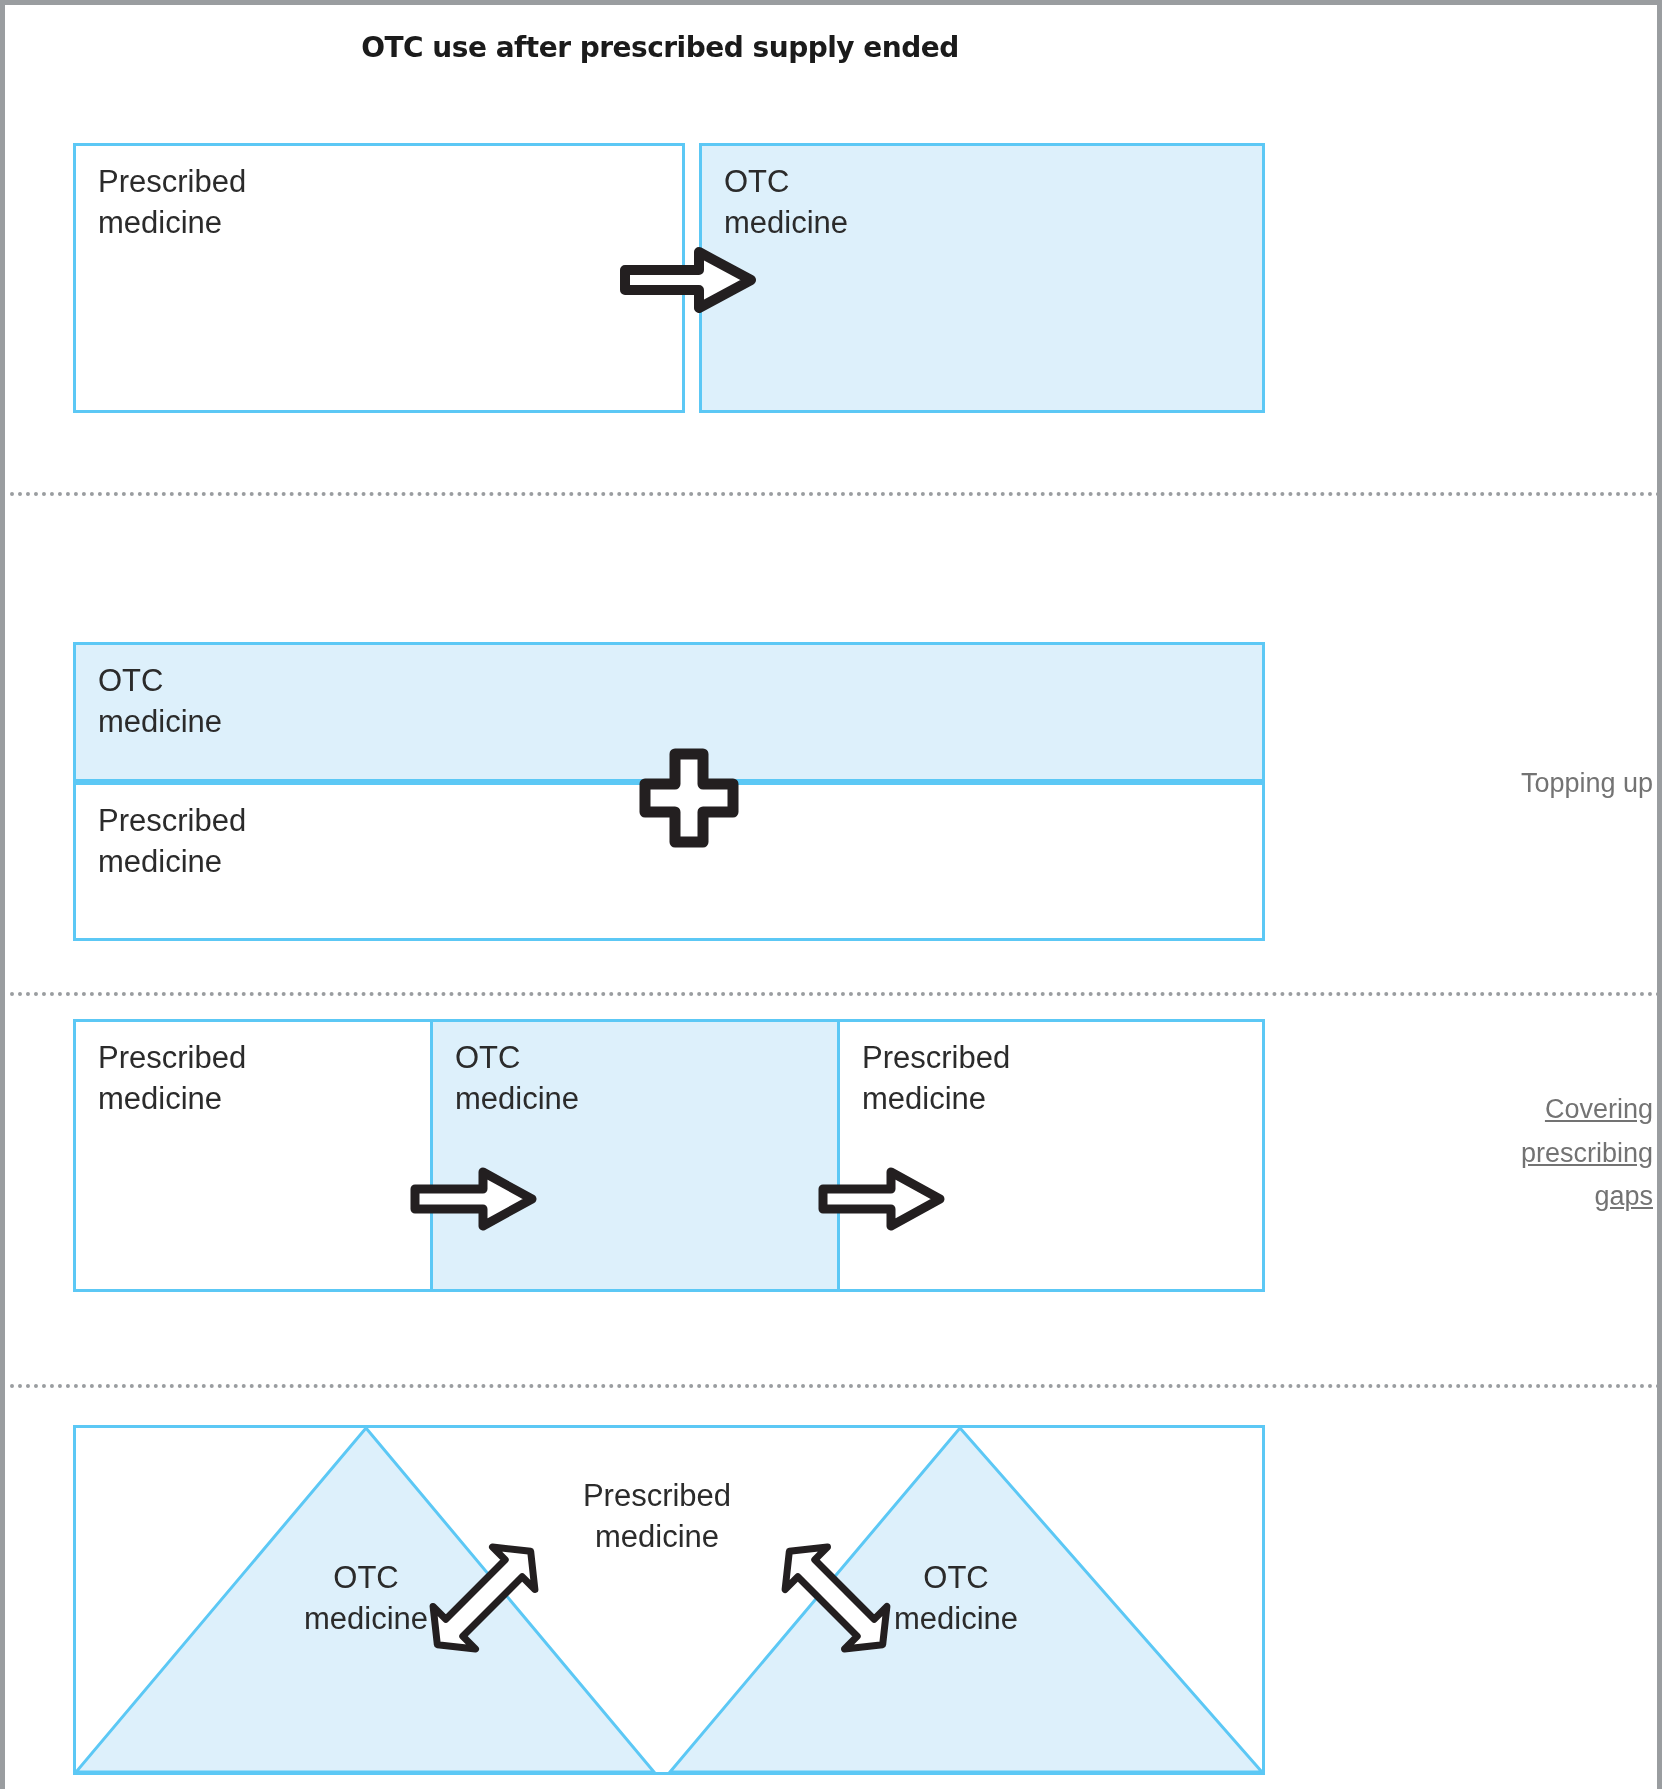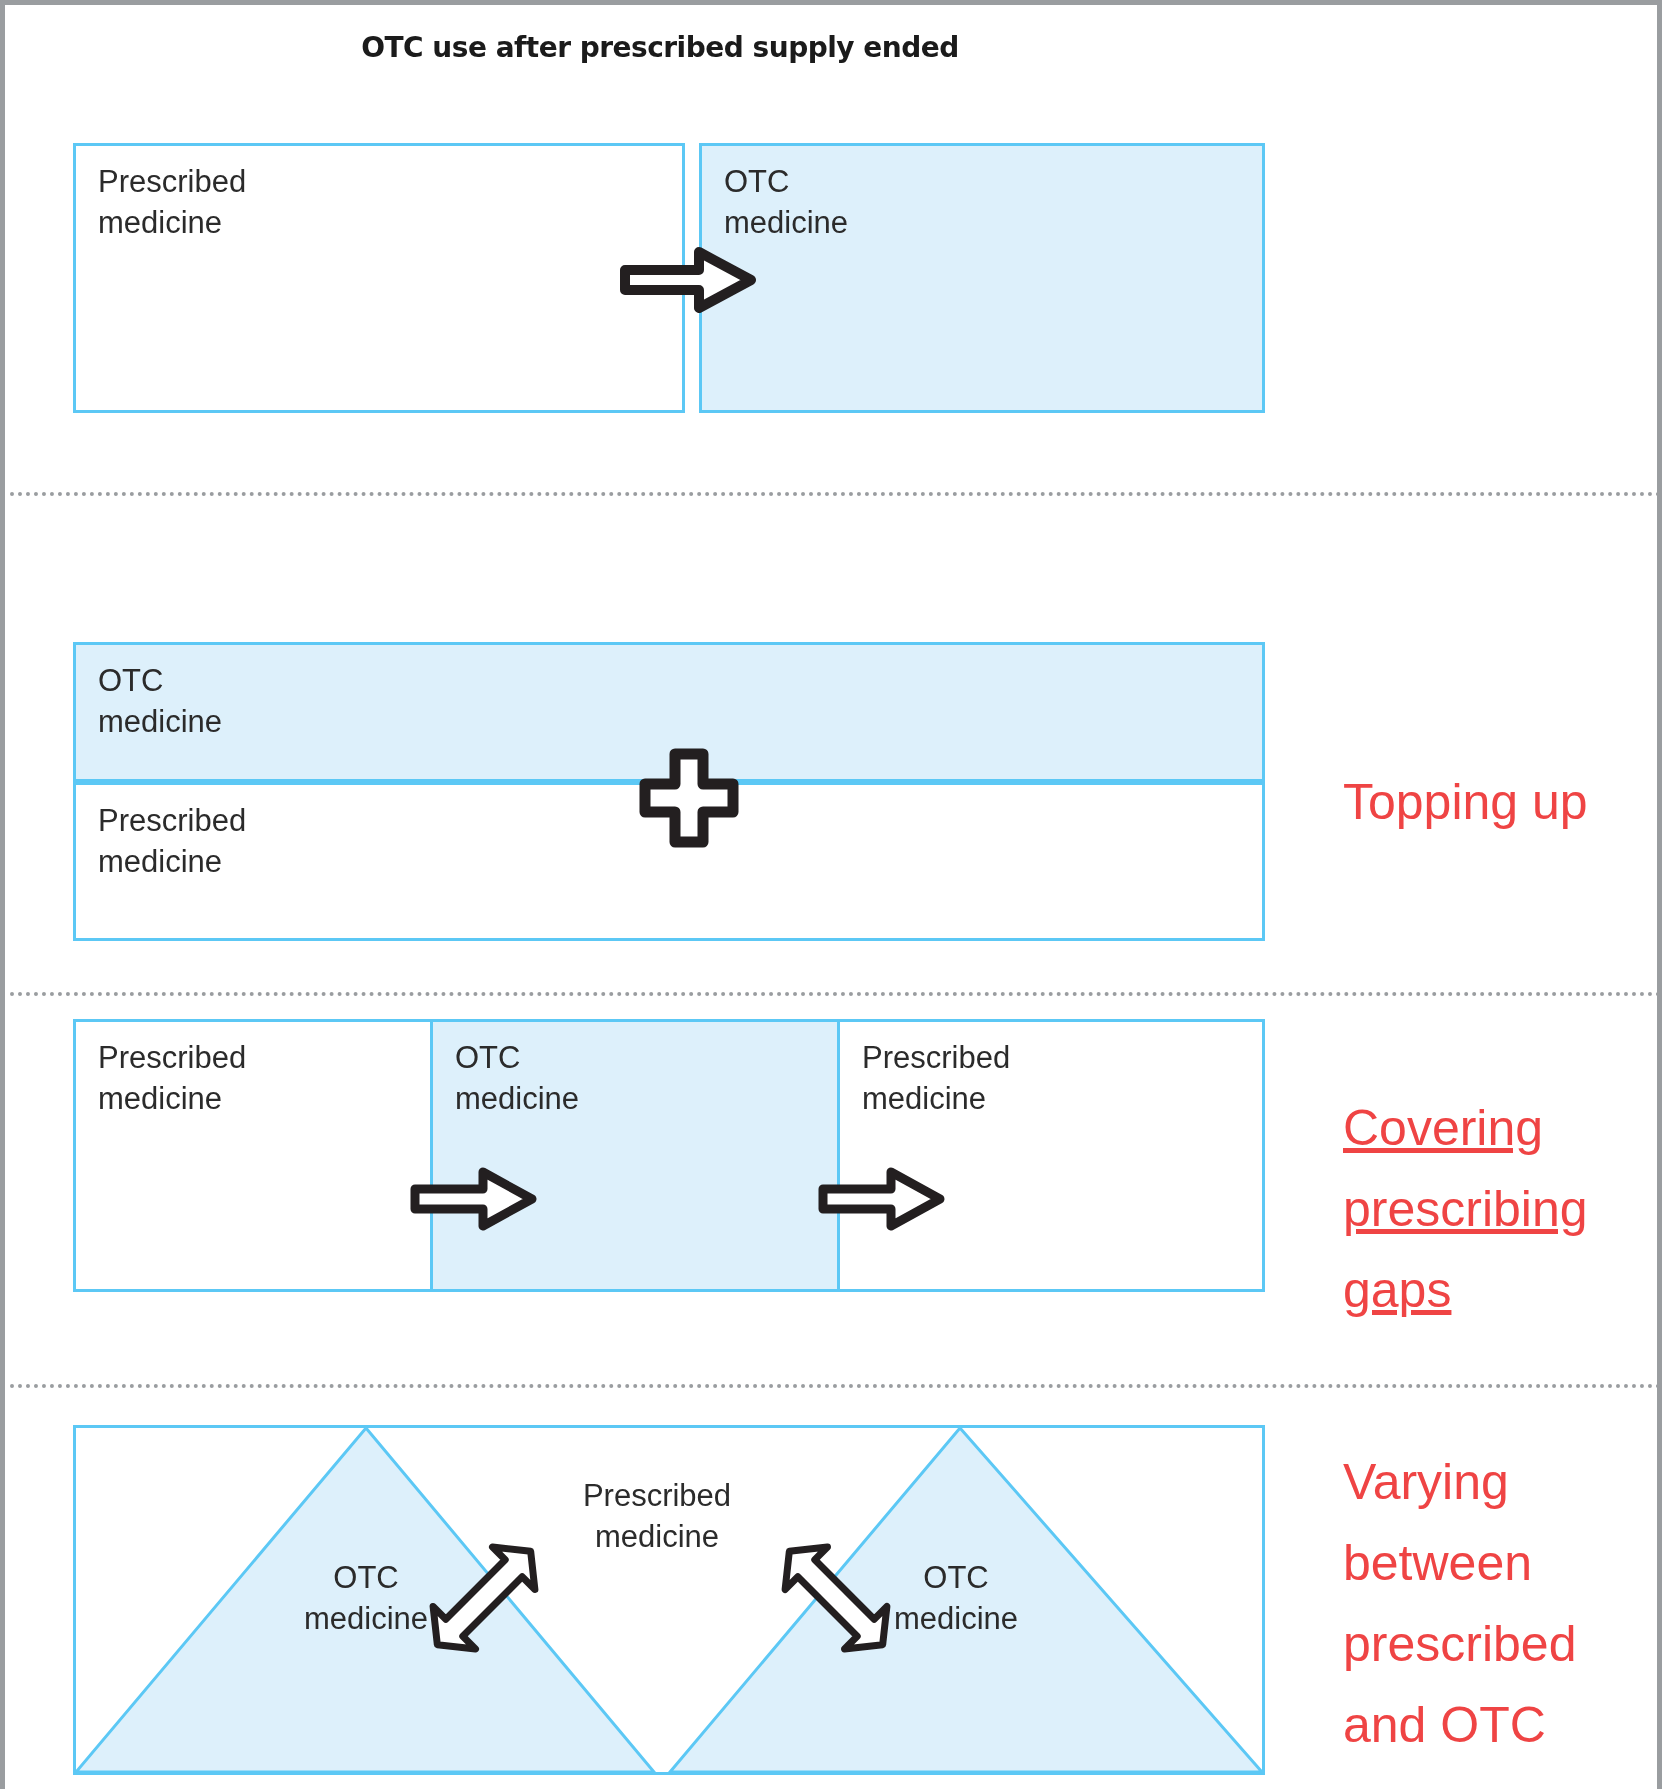--- a/index.html
+++ b/index.html
@@ -70,24 +70,25 @@
     color: #2b2b2b;
     white-space: pre-line;
     font-weight: 400;
   }
 
   
   .caption {
     position: absolute;
     left: 1338px;
     width: 310px;
-    font-size: 50px;
+    font-size: 27px;
     line-height: 1.62;
-    color: #ef4444;
+    color: #737373;
     white-space: pre-line;
+    text-align: right;
   }
   #caption-topping  { top: 757px; }
   #caption-covering { top: 1083px; text-decoration: underline; }
   #caption-varying  { top: 1437px; }
 
   
   .icon {
     position: absolute;
     pointer-events: none;
   }
@@ -215,18 +216,14 @@
 
     <div class="icon" style="left:690px; top:100px; width:140px; height:140px;">
       <svg width="140" height="140" viewBox="0 0 140 140" aria-hidden="true">
         <g transform="rotate(45 70 70)">
           <path d="M28 58 L112 58 L112 40 L136 70 L112 100 L112 82 L28 82 L28 100 L4 70 L28 40 Z" fill="#ffffff" stroke="#231f20" stroke-width="7" stroke-linejoin="round" stroke-linecap="round"></path>
         </g>
       </svg>
     </div>
   </div>
 
-  <div class="caption" id="caption-varying">Varying
-between
-prescribed
-and OTC</div>
 
 </div>
 
 </body></html>

